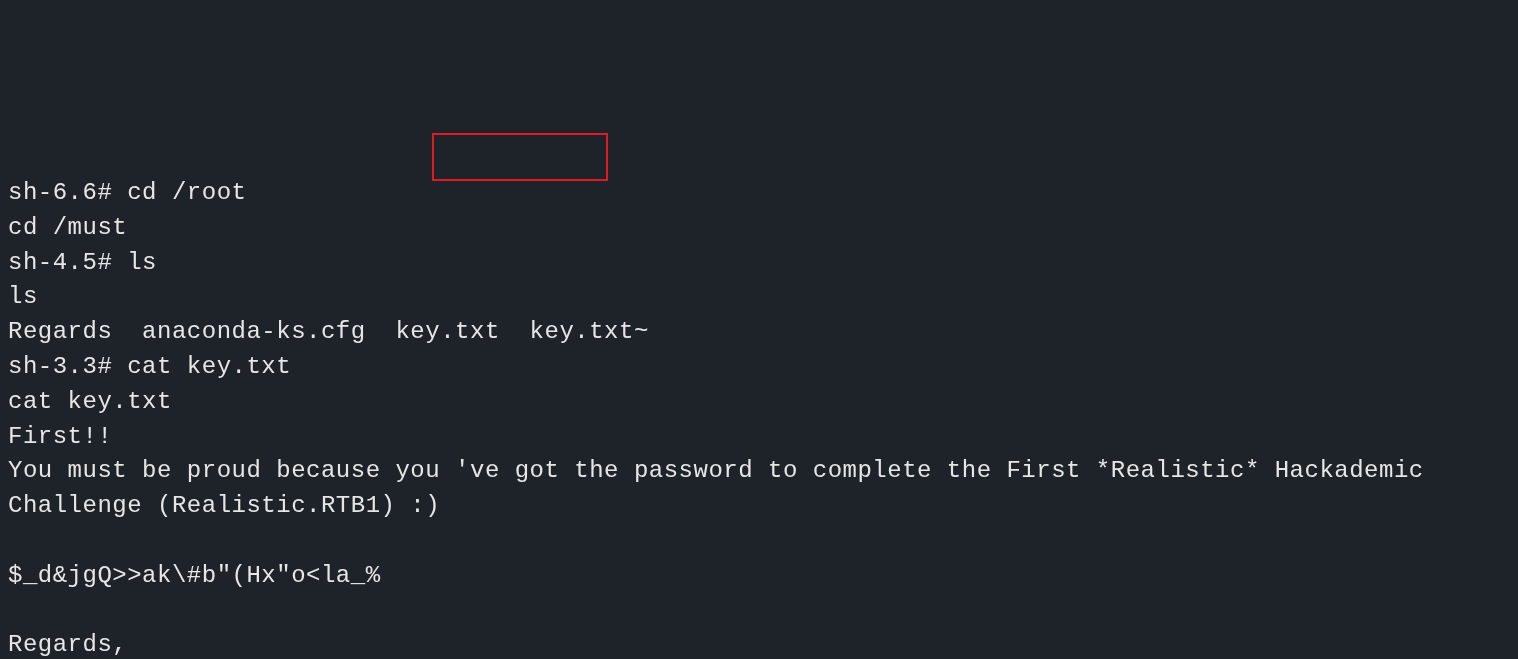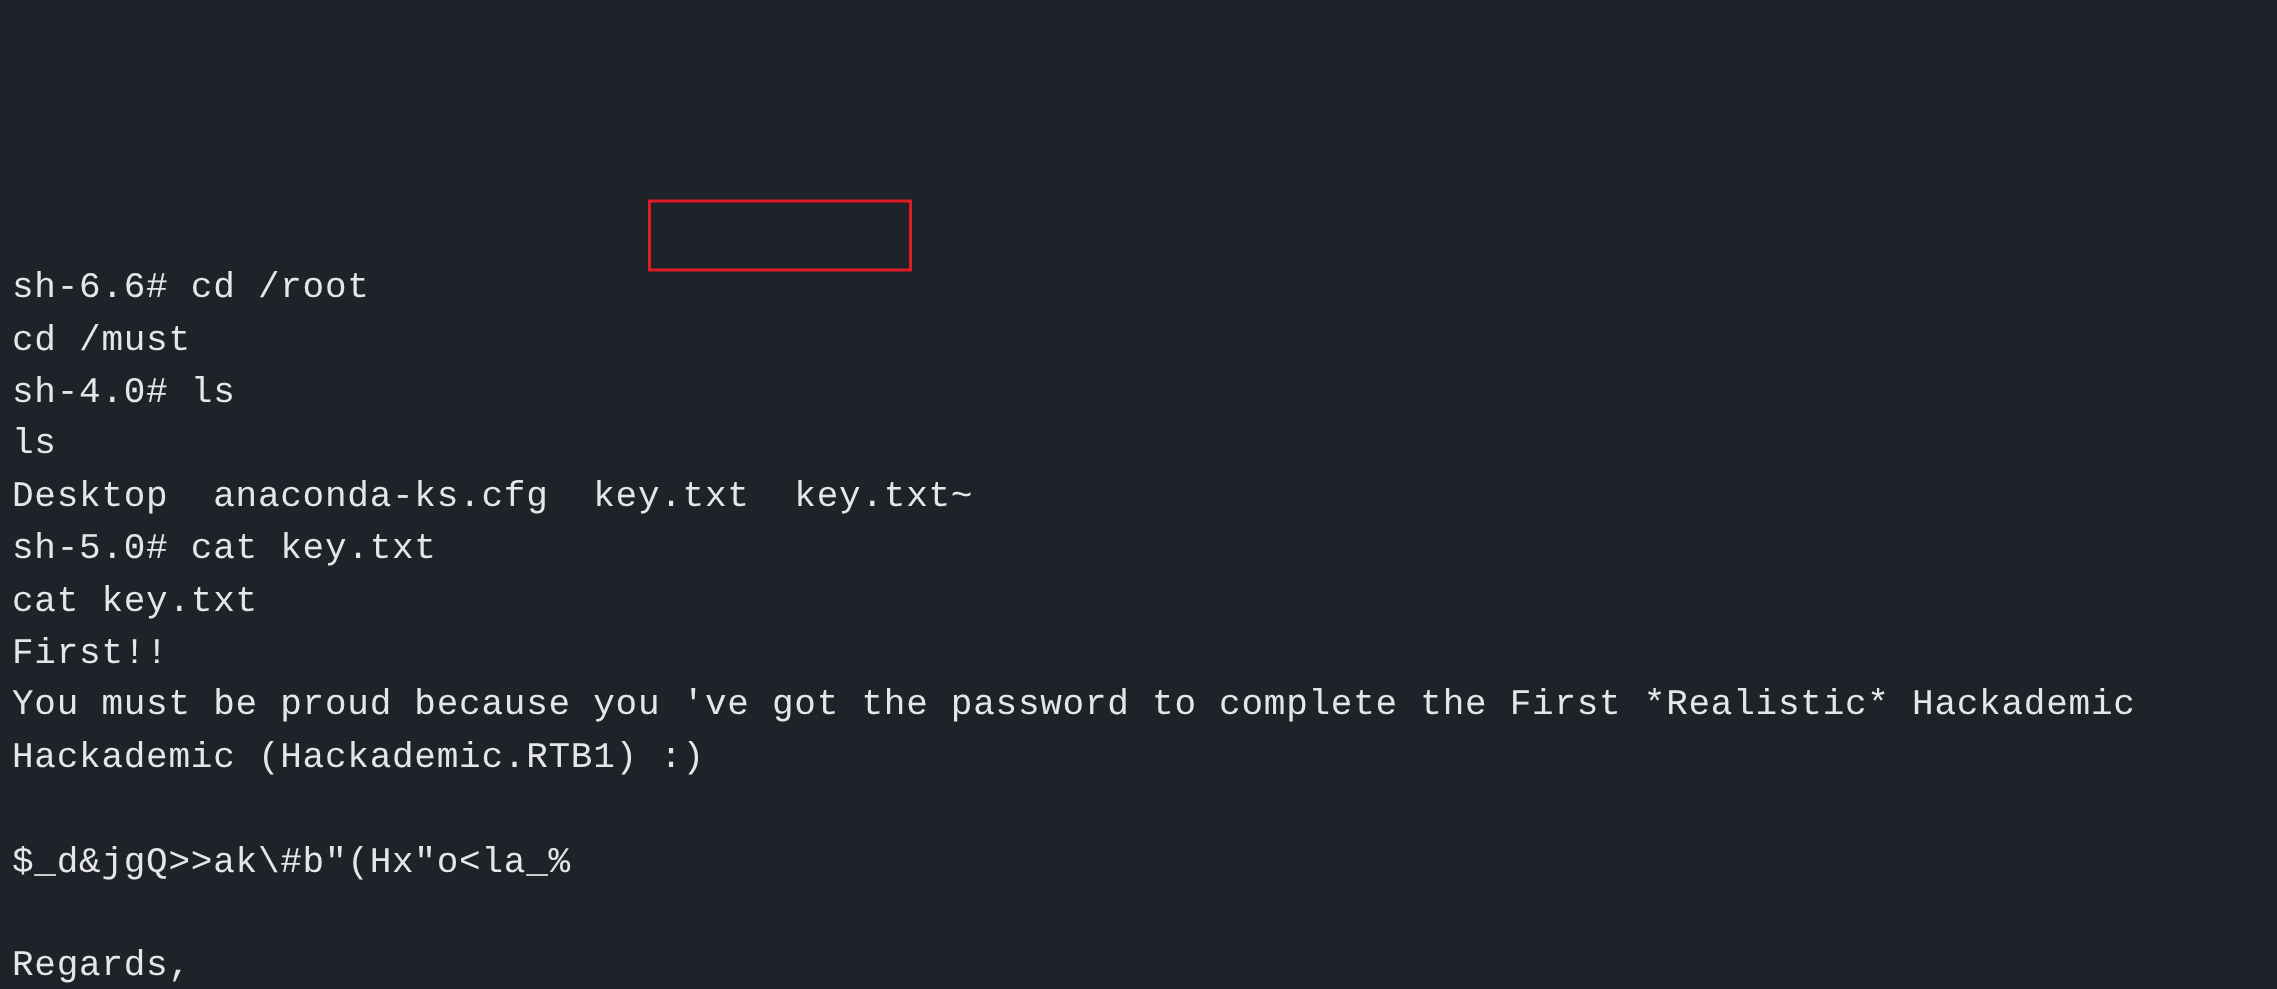--- a/index.html
+++ b/index.html
@@ -35,27 +35,27 @@
     }
   </style>
 </head>
 <body>
 
 
 
 <div>
 <span class="terminal-line">sh-6.6# cd /root</span>
 <span class="terminal-line">cd /must</span>
-<span class="terminal-line">sh-4.0# ls</span>
+<span class="terminal-line">sh-4.5# ls</span>
 <span class="terminal-line">ls</span>
-<span class="terminal-line">Desktop  anaconda-ks.cfg  key.txt  key.txt~</span>
-<span class="terminal-line">sh-5.0# cat key.txt</span>
+<span class="terminal-line">Regards  anaconda-ks.cfg  key.txt  key.txt~</span>
+<span class="terminal-line">sh-3.3# cat key.txt</span>
 <span class="terminal-line">cat key.txt</span>
 <span class="terminal-line">First!!</span>
-<span>You must be proud because you 've got the password to complete the First *Realistic* Hackademic Hackademic (Hackademic.RTB1) :)</span>
+<span>You must be proud because you 've got the password to complete the First *Realistic* Hackademic Challenge (Realistic.RTB1) :)</span>
 <span class="terminal-line"></span>
 <span class="terminal-line">$_d&amp;jgQ&gt;&gt;ak\#b"(Hx"o&lt;la_%</span>
 <span class="terminal-line"></span>
 <span class="terminal-line">Regards,</span>
 
 
 <span class="terminal-line"></span>
 
 </div>
 

